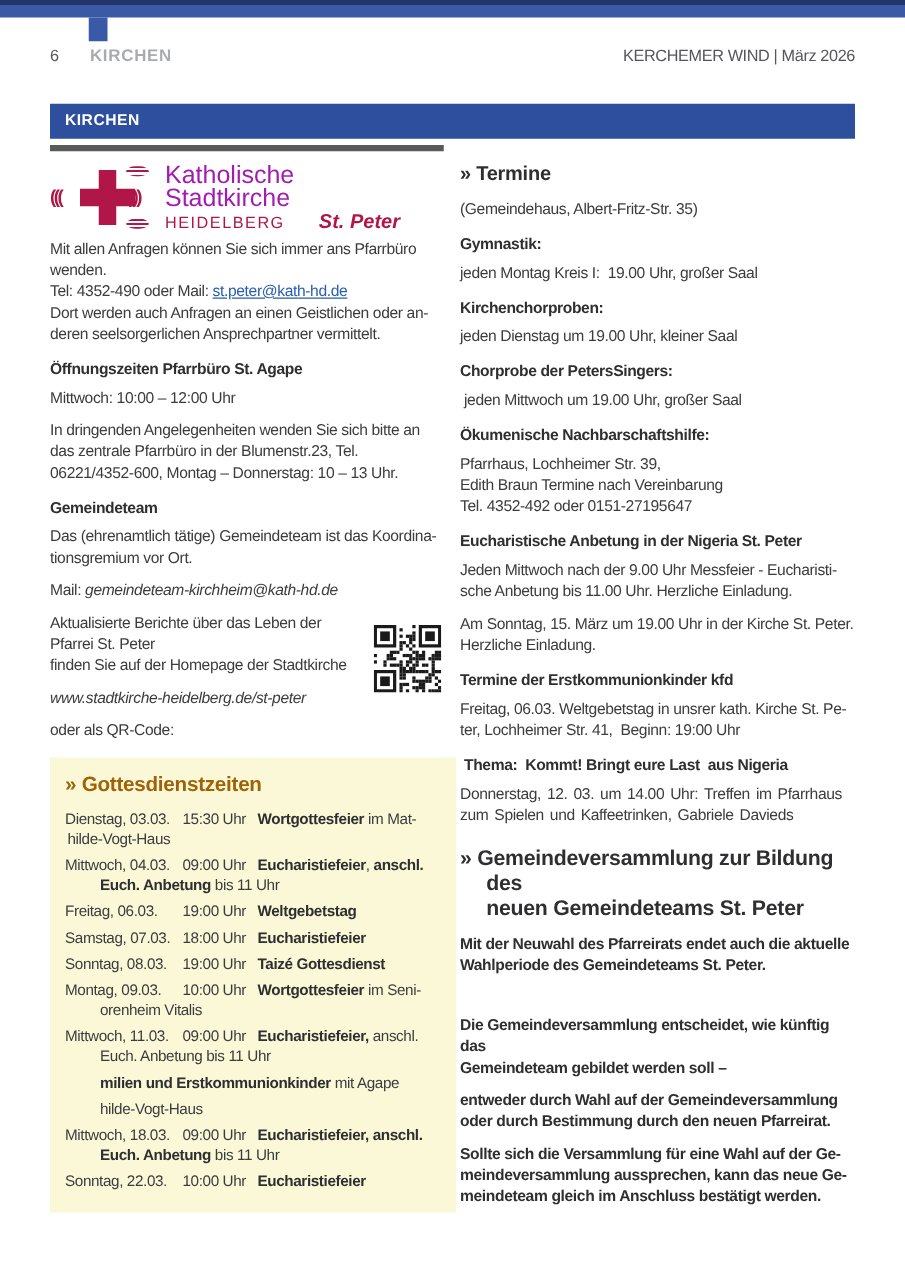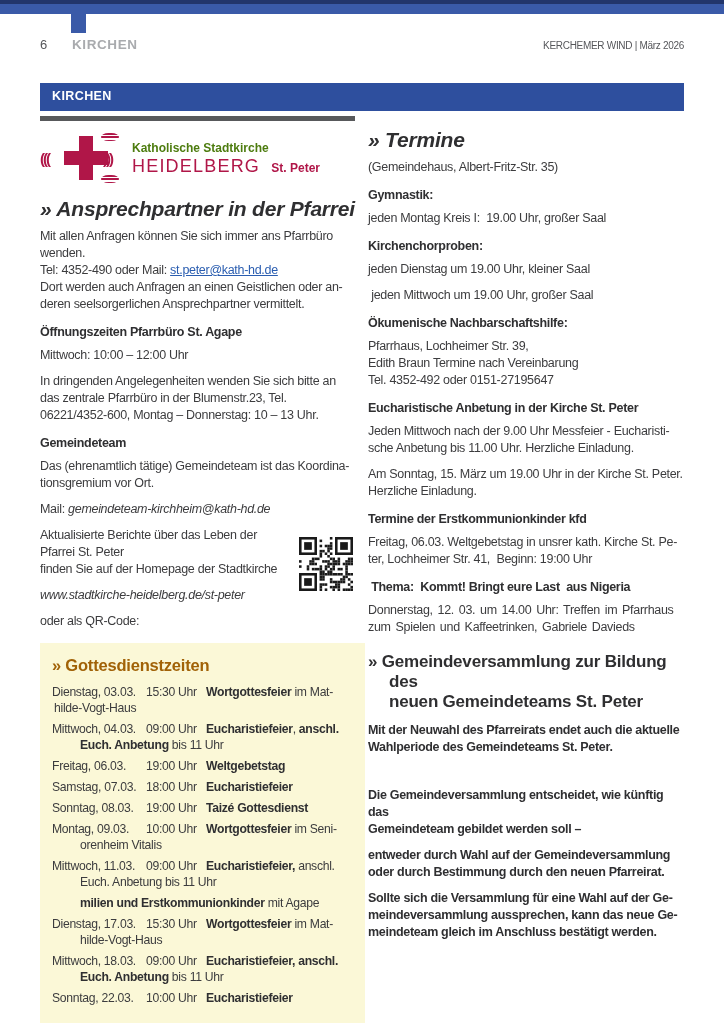--- a/index.html
+++ b/index.html
@@ -5,48 +5,48 @@
   html,body{margin:0;padding:0;background:#e8e8e8;}
   .page{position:relative;width:724px;height:1024px;background:#ffffff;overflow:hidden;
         font-family:"Liberation Sans","DejaVu Sans",sans-serif;color:#3c3c3e;
         font-size:12.5px;line-height:17px;letter-spacing:-0.3px;}
   .topbar{position:absolute;left:0;top:0;width:724px;height:14px;background:#3a5aa8;}
   .topbar:before{content:"";position:absolute;left:0;top:0;width:724px;height:4px;background:#22356b;}
   .toptab{position:absolute;left:71px;top:14px;width:15px;height:19px;background:#3a5aa8;}
   .pagehead{position:absolute;left:40px;right:40px;top:36px;display:flex;align-items:baseline;}
   .pagenum{color:#55565a;font-size:13px;}
   .pagesec{color:#a9abae;font-weight:bold;font-size:13.5px;letter-spacing:.6px;margin-left:25px;}
-  .issue{margin-left:auto;color:#55565a;font-size:10px;}
+  .issue{margin-left:auto;color:#55565a;font-size:13px;}
   .band{position:absolute;left:40px;top:83px;width:644px;box-sizing:border-box;background:#2e4f9e;
         color:#fff;font-weight:bold;font-size:12.5px;letter-spacing:.4px;padding:5px 12px 6px;}
   .cols{position:absolute;left:40px;top:116px;width:644px;display:flex;gap:13px;}
   .col-l{width:315px;flex:0 0 315px;}
   .col-r{width:316px;flex:0 0 316px;padding-top:2px;}
   .rule{height:5px;background:#58595b;margin-bottom:8px;}
   
   .logo{display:flex;align-items:center;height:58px;margin:2px 0 4px;}
   .licon{position:relative;width:84px;height:58px;flex:0 0 84px;}
   .larcL,.larcR{position:absolute;top:50%;transform:translateY(-50%);color:#b01648;
         font-weight:bold;font-size:15px;letter-spacing:-2px;}
   .larcL{left:0;} .larcR{right:12px;}
   .cross{position:absolute;left:24px;top:7px;width:44px;height:44px;}
   .cross:before{content:"";position:absolute;left:15px;top:0;width:14px;height:44px;background:#b01648;}
   .cross:after{content:"";position:absolute;left:0;top:15px;width:44px;height:14px;background:#b01648;}
   .vib{position:absolute;left:37px;width:18px;height:8px;
        background:repeating-linear-gradient(to bottom,#b01648 0 1.6px,transparent 1.6px 3.4px);
        border-radius:50%/60%;}
   .vib.top{top:-3px;} .vib.bot{bottom:-3px;}
   .ltext{width:188px;margin-left:8px;}
-  .lt1{color:#4d7c0f;font-weight:bold;font-size:12px;letter-spacing:0;line-height:19px;}
+  .lt1{color:#a21caf;font-weight:normal;font-size:20px;letter-spacing:0;line-height:19px;}
   .lt2{display:flex;justify-content:space-between;align-items:baseline;color:#b01648;}
-  .lt2a{font-size:18px;letter-spacing:1.2px;}
-  .lt2b{font-weight:bold;font-size:12px;letter-spacing:0;}
+  .lt2a{font-size:13px;letter-spacing:1.2px;}
+  .lt2b{font-weight:bold;font-size:16px;letter-spacing:0;font-style:italic;}
   
-  .h{font-weight:bold;color:#2f2f31;font-size:21px;line-height:20px;letter-spacing:-0.2px;
-     margin:12px 0 9px;padding-left:20px;text-indent:-20px;font-style:italic;}
+  .h{font-weight:bold;color:#2f2f31;font-size:16px;line-height:20px;letter-spacing:-0.2px;
+     margin:12px 0 9px;padding-left:20px;text-indent:-20px;}
   .H{font-weight:bold;color:#2f2f31;font-size:17px;line-height:20px;letter-spacing:-0.2px;
      margin:16px 0 10px;padding-left:21px;text-indent:-21px;white-space:pre-wrap;}
   .lbl{font-weight:bold;color:#2f2f31;margin:11px 0 6px;white-space:pre-wrap;}
   .p{margin:0 0 9px;white-space:pre-wrap;}
   .pb{font-weight:bold;color:#2f2f31;}
   .just{word-spacing:1.6px;}
   .b{font-weight:bold;color:#2f2f31;}
   .i{font-style:italic;margin-top:40px;}
   .lnk{color:#2a5db0;text-decoration:underline;cursor:pointer;}
   .gap{height:14px;}
@@ -93,21 +93,20 @@
         </div>
         <div class="ltext">
           <div class="lt1">Katholische Stadtkirche</div>
           <div class="lt2">
             <span class="lt2a">HEIDELBERG</span>
             <span class="lt2b">St. Peter</span>
           </div>
         </div>
       </div>
       <div id="left-blocks">
-          <div class="h"><span>» Ansprechpartner in der Pfarrei</span></div>
           <div class="p"><span>Mit allen Anfragen können Sie sich immer ans Pfarrbüro
 wenden.
 Tel: 4352-490 oder Mail: </span><span class="lnk">st.peter@kath-hd.de</span><span>
 Dort werden auch Anfragen an einen Geistlichen oder an-
 deren seelsorgerlichen Ansprechpartner vermittelt.</span></div>
           <div class="lbl"><span>Öffnungszeiten Pfarrbüro St. Agape</span></div>
           <div class="p"><span>Mittwoch: 10:00 – 12:00 Uhr</span></div>
           <div class="p"><span>In dringenden Angelegenheiten wenden Sie sich bitte an
 das zentrale Pfarrbüro in der Blumenstr.23, Tel.
 06221/4352-600, Montag – Donnerstag: 10 – 13 Uhr.</span></div>
@@ -279,46 +278,46 @@
               <div class="svc-l2"><span>orenheim Vitalis</span></div>
             </div>
             <div class="svc-row">
               <div class="svc-l1"><span class="d">Mittwoch, 11.03.</span><span class="t">09:00 Uhr</span><span><span class="b">Eucharistiefeier,</span><span> anschl.</span></span></div>
               <div class="svc-l2"><span>Euch. Anbetung bis 11 Uhr</span></div>
             </div>
             <div class="svc-row">
               <div class="svc-l2"><span class="b">milien und Erstkommunionkinder</span><span>  mit Agape</span></div>
             </div>
             <div class="svc-row">
-              <div class="svc-l1"><span class="d">Dienstag, 17.03.</span><span class="t">15:30 Uhr</span><span><span class="b">Wortgottesfeier</span><span> im Mat-</span></span></div>
               <div class="svc-l2"><span>hilde-Vogt-Haus</span></div>
             </div>
             <div class="svc-row">
               <div class="svc-l1"><span class="d">Mittwoch, 18.03.</span><span class="t">09:00 Uhr</span><span><span class="b">Eucharistiefeier, anschl.</span></span></div>
               <div class="svc-l2"><span class="b">Euch. Anbetung</span><span> bis 11 Uhr</span></div>
             </div>
             <div class="svc-row">
               <div class="svc-l1"><span class="d">Sonntag, 22.03.</span><span class="t">10:00 Uhr</span><span><span class="b">Eucharistiefeier</span></span></div>
             </div>
           </div>
       </div>
     </div>
     <div class="col-r" id="right-blocks">
         <div class="h"><span>» Termine</span></div>
         <div class="p"><span>(Gemeindehaus, Albert-Fritz-Str. 35)</span></div>
         <div class="lbl"><span>Gymnastik:</span></div>
         <div class="p"><span>jeden Montag Kreis I:  19.00 Uhr, großer Saal</span></div>
         <div class="lbl"><span>Kirchenchorproben:</span></div>
         <div class="p"><span>jeden Dienstag um 19.00 Uhr, kleiner Saal</span></div>
+        <div class="lbl"><span>Chorprobe der PetersSingers:</span></div>
         <div class="p"><span> jeden Mittwoch um 19.00 Uhr, großer Saal</span></div>
         <div class="lbl"><span>Ökumenische Nachbarschaftshilfe:</span></div>
         <div class="p"><span>Pfarrhaus, Lochheimer Str. 39,
 Edith Braun Termine nach Vereinbarung
 Tel. 4352-492 oder 0151-27195647</span></div>
-        <div class="lbl"><span>Eucharistische Anbetung in der Kirche St. Peter</span></div>
+        <div class="lbl"><span>Eucharistische Anbetung in der Nigeria St. Peter</span></div>
         <div class="p"><span>Jeden Mittwoch nach der 9.00 Uhr Messfeier - Eucharisti-
 sche Anbetung bis 11.00 Uhr. Herzliche Einladung.</span></div>
         <div class="p"><span>Am Sonntag, 15. März um 19.00 Uhr in der Kirche St. Peter.
 Herzliche Einladung.</span></div>
         <div class="lbl"><span>Termine der Erstkommunionkinder kfd</span></div>
         <div class="p"><span>Freitag, 06.03. Weltgebetstag in unsrer kath. Kirche St. Pe-
 ter, Lochheimer Str. 41,  Beginn: 19:00 Uhr</span></div>
         <div class="lbl"><span> Thema:  Kommt! Bringt eure Last  aus Nigeria</span></div>
         <div class="p just"><span>Donnerstag, 12. 03. um 14.00 Uhr: Treffen im Pfarrhaus
 zum Spielen und Kaffeetrinken, Gabriele Davieds</span></div>

